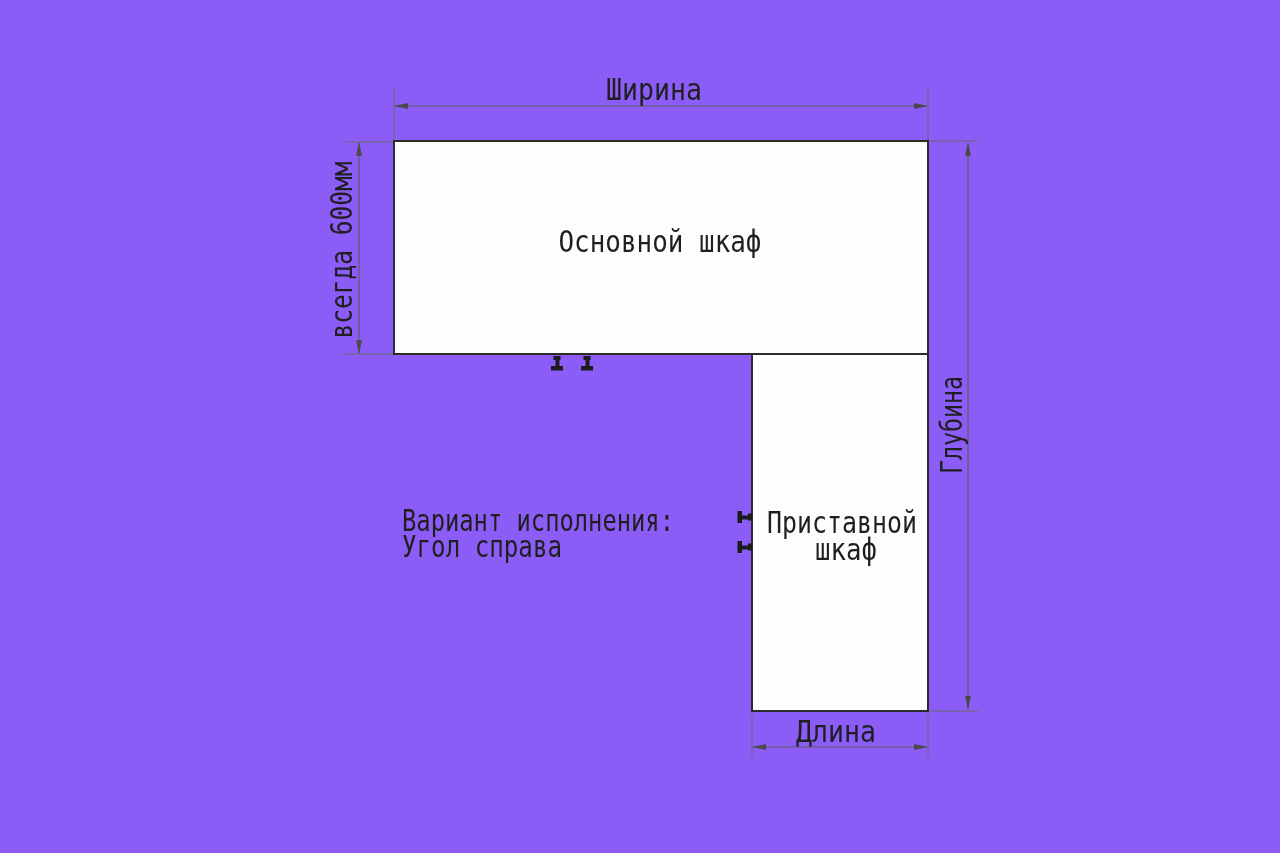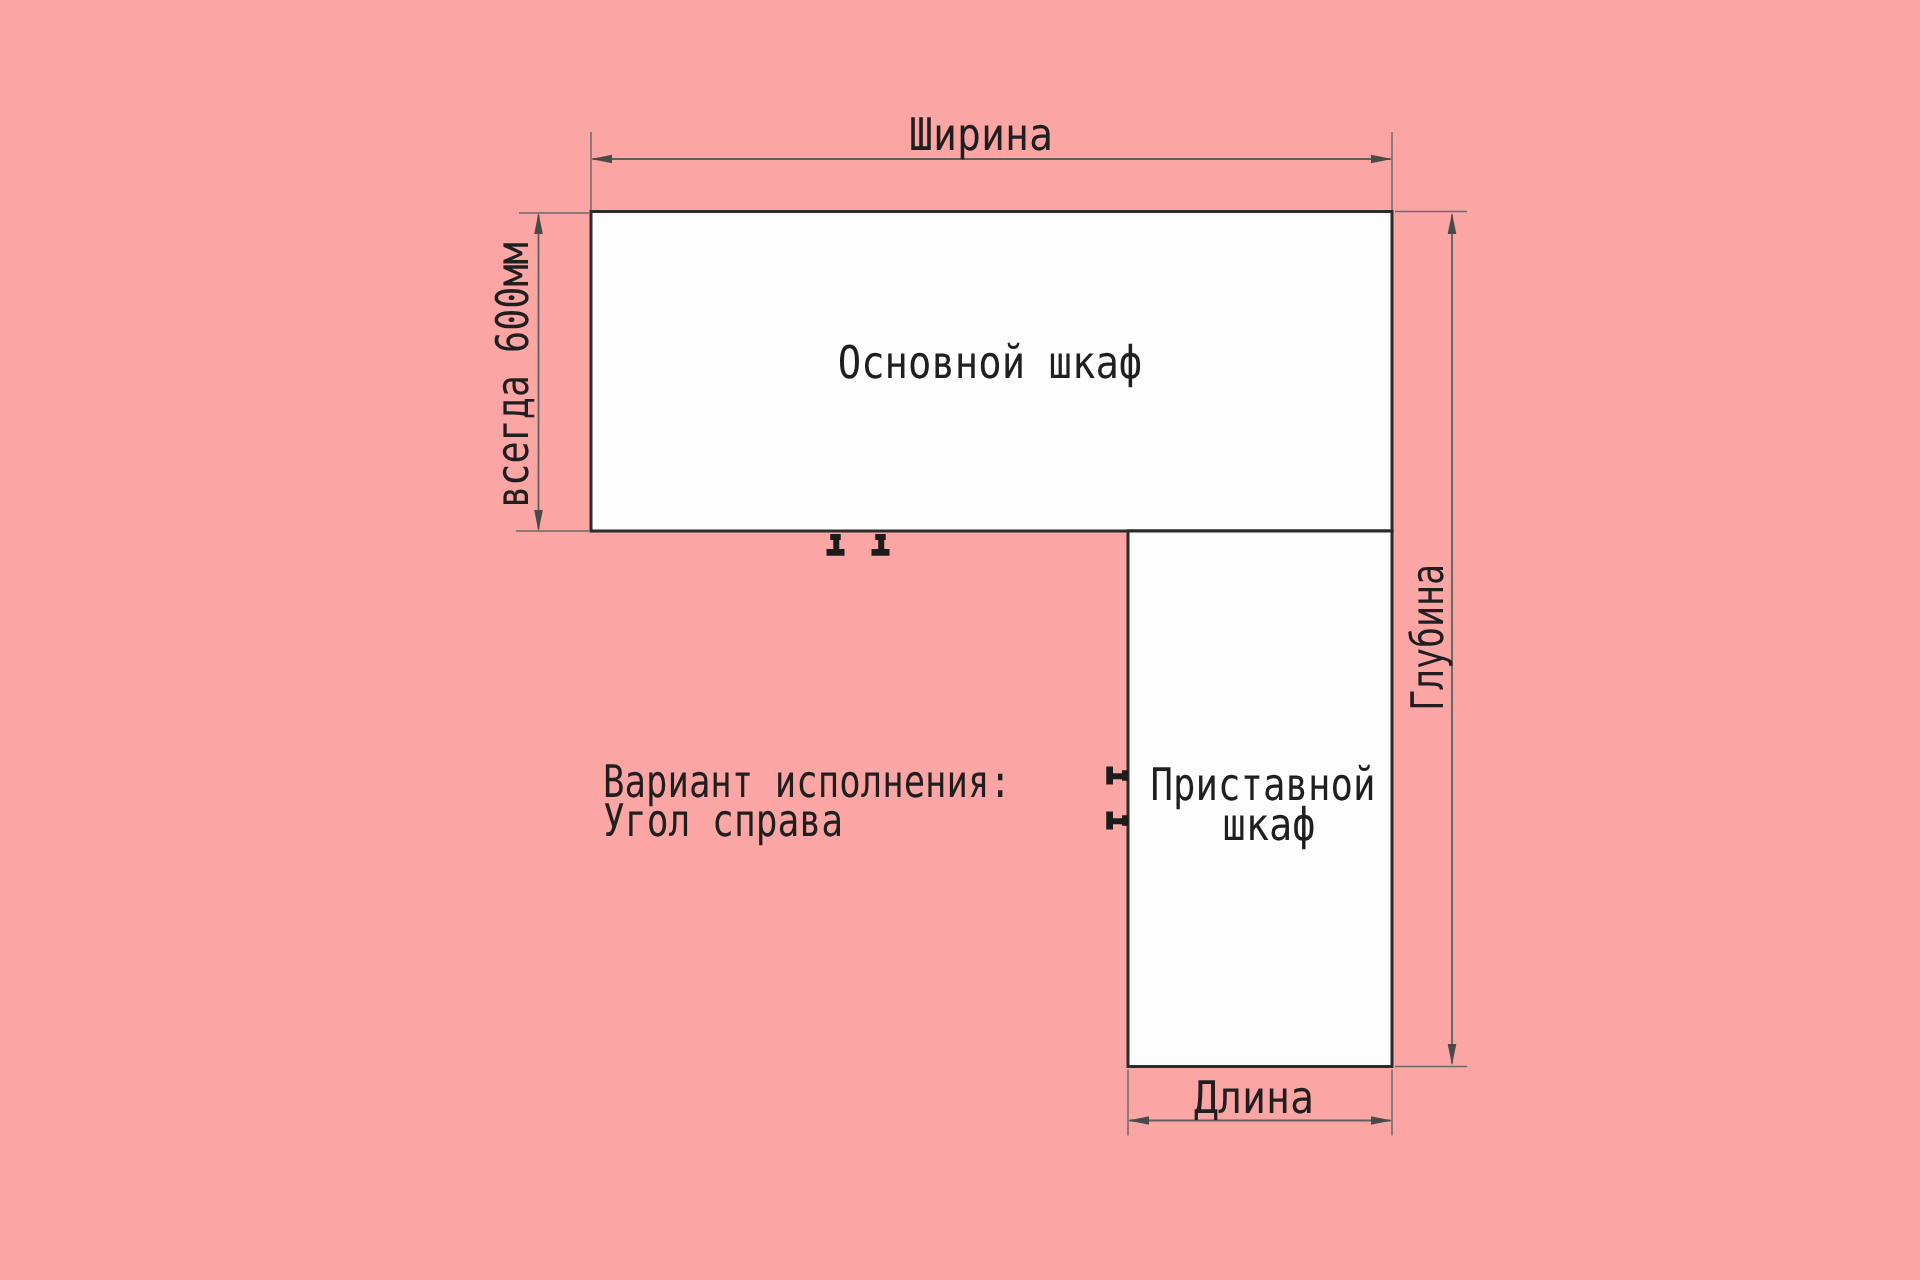--- a/index.html
+++ b/index.html
@@ -4,21 +4,21 @@
 <style>
   html, body {
     margin: 0;
     padding: 0;
     background: #ffffff;
   }
   .canvas {
     position: relative;
     width: 1280px;
     height: 853px;
-    background: #fca5a5;
+    background: #8b5cf6;
     overflow: hidden;
   }
   svg { display: block; }
   .outline {
     fill: #fdfdfd;
     stroke: #2c2c2c;
     stroke-width: 2;
   }
   .dimline {
     stroke: #5f5f5f;

